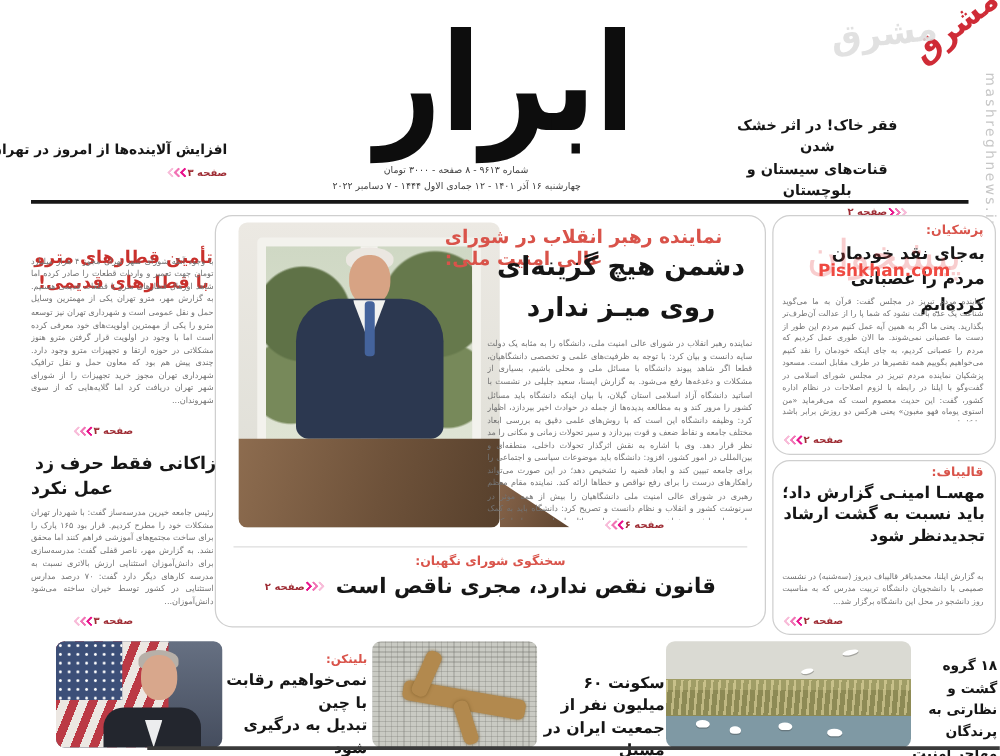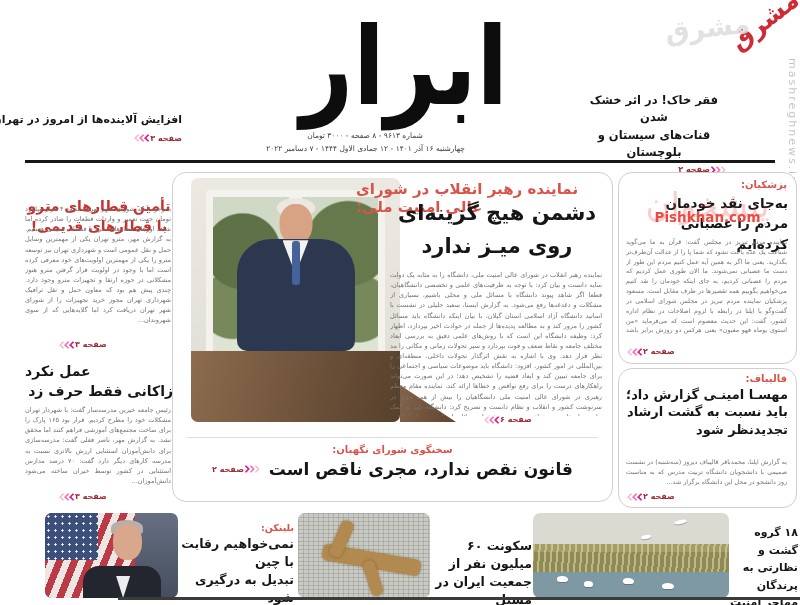--- a/index.html
+++ b/index.html
@@ -193,22 +193,22 @@
   </div>
   <div class="body-txt abs" style="left:25px;top:204px;width:146px;height:134px;">با وجود آنکه شورای شهر تهران مجوز ۴ هزار میلیارد تومان جهت تعمیر و واردات قطعات را صادر کرده اما شاهد اورهال قطارهای مترو با قطعات قدیمی هستیم. به گزارش مهر، مترو تهران یکی از مهمترین وسایل حمل و نقل عمومی است و شهرداری تهران نیز توسعه مترو را یکی از مهمترین اولویت‌های خود معرفی کرده است اما با وجود در اولویت قرار گرفتن مترو هنوز مشکلاتی در حوزه ارتقا و تجهیزات مترو وجود دارد. چندی پیش هم بود که معاون حمل و نقل ترافیک شهرداری تهران مجوز خرید تجهیزات را از شورای شهر تهران دریافت کرد اما گلایه‌هایی که از سوی شهروندان...</div>
   <div class="mk abs" style="left:60px;top:340px;">
     <span class="chev chl c3"></span>
       <span class="chev chl c2"></span>
       <span class="chev chl c1"></span>
     <span class="pg">صفحه ۳</span>
   </div>
 
   <div class="abs" style="left:25px;top:361px;width:148px;">
+    <div class="hl" style="font-size:14px;line-height:1.45;text-align:right;">زاکانی فقط حرف زد</div>
     <div class="hl" style="font-size:14px;line-height:1.45;text-align:left;">عمل نکرد</div>
-    <div class="hl" style="font-size:14px;line-height:1.45;text-align:right;">زاکانی فقط حرف زد</div>
   </div>
   <div class="body-txt abs" style="left:25px;top:405px;width:146px;height:84px;">رئیس جامعه خیرین مدرسه‌ساز گفت: با شهردار تهران مشکلات خود را مطرح کردیم. قرار بود ۱۶۵ پارک را برای ساخت مجتمع‌های آموزشی فراهم کنند اما محقق نشد. به گزارش مهر، ناصر قفلی گفت: مدرسه‌سازی برای دانش‌آموزان استثنایی ارزش بالاتری نسبت به مدرسه کارهای دیگر دارد گفت: ۷۰ درصد مدارس استثنایی در کشور توسط خیران ساخته می‌شود دانش‌آموزان...</div>
   <div class="mk abs" style="left:60px;top:492px;">
     <span class="chev chl c3"></span>
       <span class="chev chl c2"></span>
       <span class="chev chl c1"></span>
     <span class="pg">صفحه ۳</span>
   </div>
 
   <div class="photo ph-blinken" style="left:45px;top:513px;width:133px;height:85px;">

